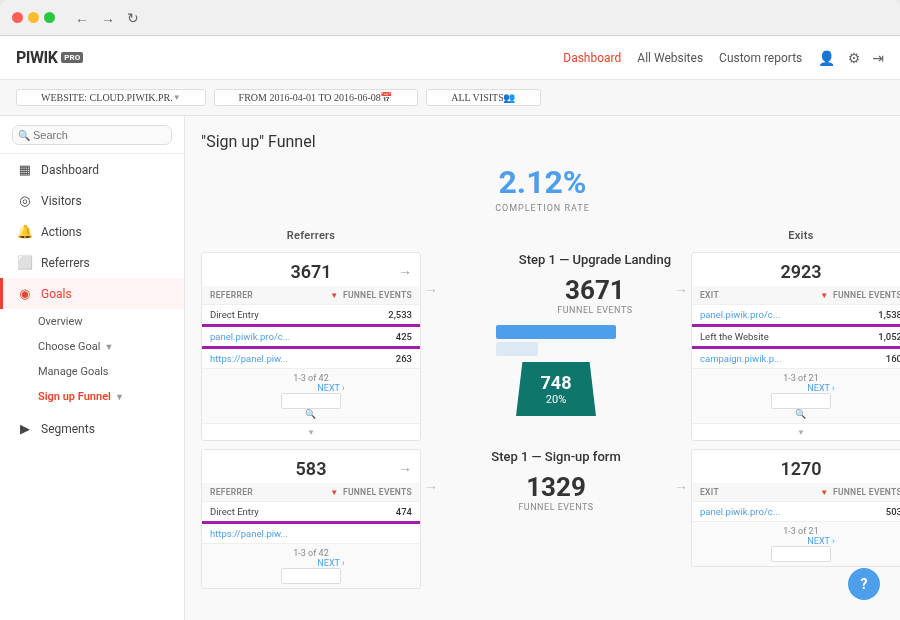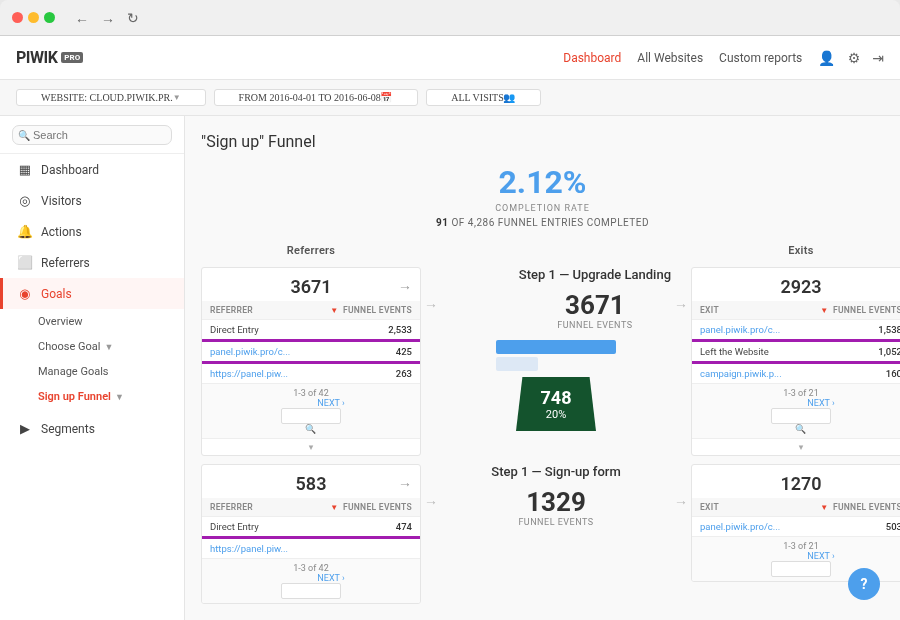--- a/index.html
+++ b/index.html
@@ -333,21 +333,21 @@
       border-radius: 2px;
       margin-bottom: 3px;
     }
     .funnel-bar-partial {
       height: 14px;
       background: #dde8f5;
       border-radius: 2px;
     }
 
     .funnel-drop-box {
-      background: #14532d;
+      background: #0f766e;
       color: #fff;
       text-align: center;
       padding: 10px 16px;
       clip-path: polygon(8% 0%, 92% 0%, 100% 100%, 0% 100%);
       min-width: 80px;
       margin: 6px auto 0;
     }
     .drop-count { font-size: 18px; font-weight: 700; }
     .drop-pct { font-size: 11px; }
 
@@ -482,24 +482,20 @@
       </div>
     </div>
 
     <div class="main-content">
 
       <div class="page-title">"Sign up" Funnel</div>
 
       <div class="stats-header">
         <div class="completion-rate">2.12%</div>
         <div class="completion-label">COMPLETION RATE</div>
-        <div class="completion-detail">
-          <strong>91</strong>
-          <span>OF 4,286 FUNNEL ENTRIES COMPLETED</span>
-        </div>
       </div>
 
       <div style="display:grid; grid-template-columns: 220px 20px 230px 20px 220px; gap:0; margin-bottom:4px;">
         <div class="funnel-section-header">Referrers</div>
         <div></div>
         <div></div>
         <div></div>
         <div class="funnel-section-header">Exits</div>
       </div>
 

